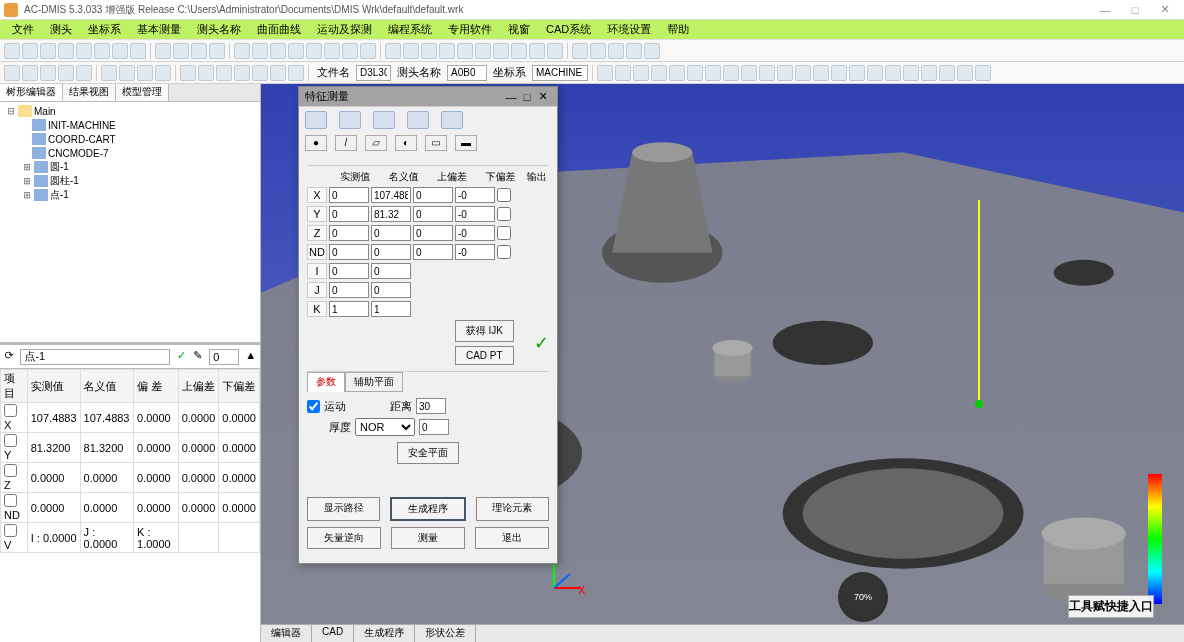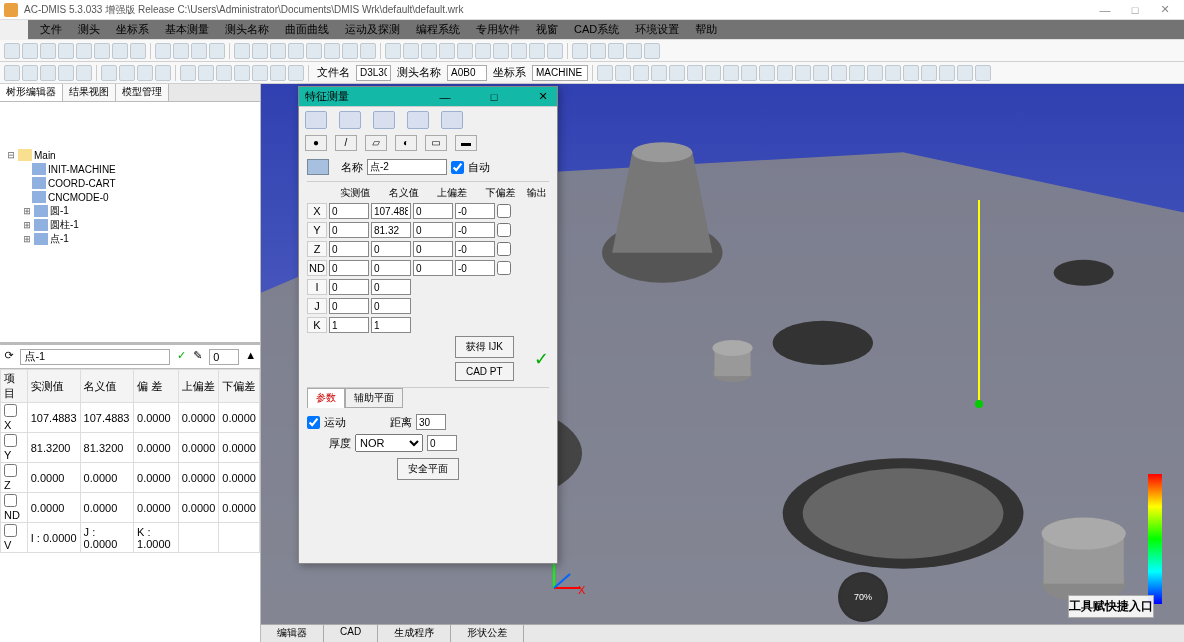--- a/index.html
+++ b/index.html
@@ -1,52 +1,52 @@
 <!DOCTYPE html>
 <html><head>
 <meta charset="utf-8">
 <style>
 * { margin: 0; padding: 0; box-sizing: border-box; font-family: "Microsoft YaHei", Arial, sans-serif; font-size: 11px; }
 body { background: #f0f0f0; width: 1184px; height: 642px; overflow: hidden; position: relative; }
 .titlebar { height: 20px; background: #fff; display: flex; align-items: center; padding: 0 4px; border-bottom: 1px solid #ddd; }
 .titlebar .icon { width: 14px; height: 14px; background: #e8a040; border-radius: 2px; margin-right: 6px; }
 .titlebar .title { flex: 1; color: #555; font-size: 10px; }
 .titlebar .winbtn { width: 30px; text-align: center; color: #888; cursor: pointer; }
-.menubar { height: 20px; background: #737373; display: flex; align-items: center; padding: 0 4px; border-bottom: 1px solid #e0e0e0; margin-left: 28px; }
+.menubar { height: 20px; background: #bef264; display: flex; align-items: center; padding: 0 4px; border-bottom: 1px solid #e0e0e0; }
 .menubar span { padding: 2px 8px; cursor: pointer; }
 .toolbar { height: 22px; background: #f8f8f8; display: flex; align-items: center; padding: 0 4px; border-bottom: 1px solid #d0d0d0; gap: 2px; }
 .toolbar .tb { width: 16px; height: 16px; background: #e0e8f0; border: 1px solid #c0c8d0; border-radius: 2px; cursor: pointer; flex-shrink: 0; }
 .toolbar .sep { width: 1px; height: 16px; background: #ccc; margin: 0 2px; flex-shrink: 0; }
 .toolbar .lbl { padding: 0 4px; flex-shrink: 0; }
 .toolbar input { height: 16px; border: 1px solid #aaa; padding: 0 3px; font-size: 10px; }
 .main { display: flex; height: 558px; }
-.left { width: 261px; display: flex; flex-direction: column; border-right: 1px solid #bbb; background: #fff; gap: 44px; }
+.left { width: 261px; display: flex; flex-direction: column; border-right: 1px solid #bbb; background: #fff; }
 .tree-tabs { height: 18px; display: flex; background: #e8e8e8; border-bottom: 1px solid #bbb; }
 .tree-tabs div { padding: 1px 6px; border-right: 1px solid #bbb; background: #f8f8f8; cursor: pointer; font-size: 10px; }
 .tree-tabs div.active { background: #fff; }
 .tree { flex: 1; overflow: auto; padding: 2px; }
 .tree-node { display: flex; align-items: center; height: 14px; padding-left: 4px; }
 .tree-node .exp { width: 10px; text-align: center; color: #666; cursor: pointer; font-size: 9px; }
 .tree-node .ticon { width: 14px; height: 12px; margin: 0 2px; }
 .tree-node .label { cursor: pointer; font-size: 10px; }
 .tree-node.d1 { padding-left: 18px; }
 .tree-node.d2 { padding-left: 20px; }
 .bottom-pane { height: 300px; border-top: 3px solid #bbb; display: flex; flex-direction: column; }
 .bp-top { height: 24px; display: flex; align-items: center; padding: 0 4px; border-bottom: 1px solid #bbb; gap: 6px; }
 .bp-top input { flex: 1; height: 16px; border: 1px solid #aaa; padding: 0 3px; }
 .bp-top .btn { width: 16px; height: 16px; cursor: pointer; text-align: center; }
 .bp-table { flex: 1; overflow: auto; }
 .bp-table table { width: 100%; border-collapse: collapse; font-size: 10px; }
 .bp-table th, .bp-table td { border: 1px solid #ddd; padding: 1px 3px; text-align: left; height: 14px; }
 .bp-table th { background: #f4f4f4; font-weight: normal; }
 .viewport { flex: 1; position: relative; background: linear-gradient(#3040b0, #6878d0); }
 .vp-tabs { position: absolute; bottom: 0; left: 0; height: 18px; background: #e8e8e8; display: flex; border-top: 1px solid #aaa; width: 100%; }
-.vp-tabs div { padding: 1px 16px; border-right: 1px solid #aaa; cursor: pointer; font-size: 10px; }
+.vp-tabs div { padding: 1px 10px; border-right: 1px solid #aaa; cursor: pointer; font-size: 10px; }
 .dialog { position: absolute; left: 298px; top: 86px; width: 260px; height: 478px; background: #f0f0f0; border: 1px solid #888; box-shadow: 2px 2px 8px rgba(0,0,0,0.3); z-index: 100; }
-.dlg-title { height: 20px; background: #14b8a6; display: flex; align-items: center; padding: 0 6px; border-bottom: 1px solid #ccc; gap: 33px; }
+.dlg-title { height: 20px; background: #a3a3a3; display: flex; align-items: center; padding: 0 6px; border-bottom: 1px solid #ccc; }
 .dlg-title span { flex: 1; font-size: 11px; }
 .dlg-title .x { width: 16px; text-align: center; cursor: pointer; }
 .dlg-toolbar { padding: 4px 6px; display: flex; gap: 12px; }
 .dlg-toolbar .tbtn { width: 22px; height: 18px; background: #d8e0f0; border: 1px solid #9cb0d0; cursor: pointer; border-radius: 2px; }
 .dlg-toolbar2 { padding: 2px 6px; display: flex; gap: 8px; align-items: center; }
 .dlg-toolbar2 .tbtn2 { width: 22px; height: 16px; border: 1px solid #aaa; cursor: pointer; text-align: center; line-height: 14px; font-size: 10px; }
 .dlg-body { padding: 6px 8px; }
 .dlg-row { display: flex; align-items: center; margin-bottom: 4px; gap: 4px; }
 .dlg-row .lbl { width: 30px; text-align: right; }
 .dlg-row input[type=text] { width: 60px; height: 16px; border: 1px solid #888; padding: 0 2px; font-size: 10px; }
@@ -214,21 +214,21 @@
           <span class="label">INIT-MACHINE</span>
         </div>
         <div class="tree-node d1">
           <span class="exp"></span>
           <span class="ticon" style="background:#90b0e0"></span>
           <span class="label">COORD-CART</span>
         </div>
         <div class="tree-node d1">
           <span class="exp"></span>
           <span class="ticon" style="background:#90b0e0"></span>
-          <span class="label">CNCMODE-0</span>
+          <span class="label">CNCMODE-7</span>
         </div>
         <div class="tree-node d2">
           <span class="exp">⊞</span>
           <span class="ticon" style="background:#90b0e0"></span>
           <span class="label">圆-1</span>
         </div>
         <div class="tree-node d2">
           <span class="exp">⊞</span>
           <span class="ticon" style="background:#90b0e0"></span>
           <span class="label">圆柱-1</span>
@@ -361,27 +361,20 @@
   </div>
   <div class="dlg-toolbar2">
     <div class="tbtn2">●</div>
     <div class="tbtn2">/</div>
     <div class="tbtn2">▱</div>
     <div class="tbtn2">◐</div>
     <div class="tbtn2">▭</div>
     <div class="tbtn2">▬</div>
   </div>
   <div class="dlg-body">
-    <div class="dlg-row">
-      <div style="width:22px;height:16px;background:#a8c0e0;border:1px solid #789"></div>
-      <span class="lbl">名称</span>
-      <input type="text" style="width: 80px;" value="点-2">
-      <input type="checkbox" checked="" style="">
-      <span>自动</span>
-    </div>
     <div class="dlg-grid">
       <div class="hdr">
         <div class="axlbl"></div>
         <div>实测值</div>
         <div>名义值</div>
         <div>上偏差</div>
         <div>下偏差</div>
         <div style="flex:0.5">输出</div>
       </div>
       <div id="dlg-rows">
@@ -447,21 +440,33 @@
         <div>辅助平面</div>
       </div>
       <div class="dlg-row">
         <input type="checkbox" checked="" style="">
         <span>运动</span>
         <span style="margin-left:40px">距离</span>
         <input type="text" style="width: 30px;" value="30">
       </div>
       <div class="dlg-row">
         <span class="lbl" style="width:44px">厚度</span>
-        <select style="width:68px;height:18px"><option>NOR</option></select>
+        <select style="width:60px;height:18px"><option>NOR</option></select>
         <input type="text" style="width: 30px;" value="0">
       </div>
       <div style="text-align:center;margin-top:6px">
         <div class="dlg-btn">安全平面</div>
       </div>
     </div>
   </div>
+  <div class="dlg-bottom">
+    <div class="brow">
+      <div class="dlg-btn">显示路径</div>
+      <div class="dlg-btn" style="border:2px solid #456">生成程序</div>
+      <div class="dlg-btn">理论元素</div>
+    </div>
+    <div class="brow">
+      <div class="dlg-btn">矢量逆向</div>
+      <div class="dlg-btn">测量</div>
+      <div class="dlg-btn">退出</div>
+    </div>
+  </div>
 </div>
 
 </body></html>

